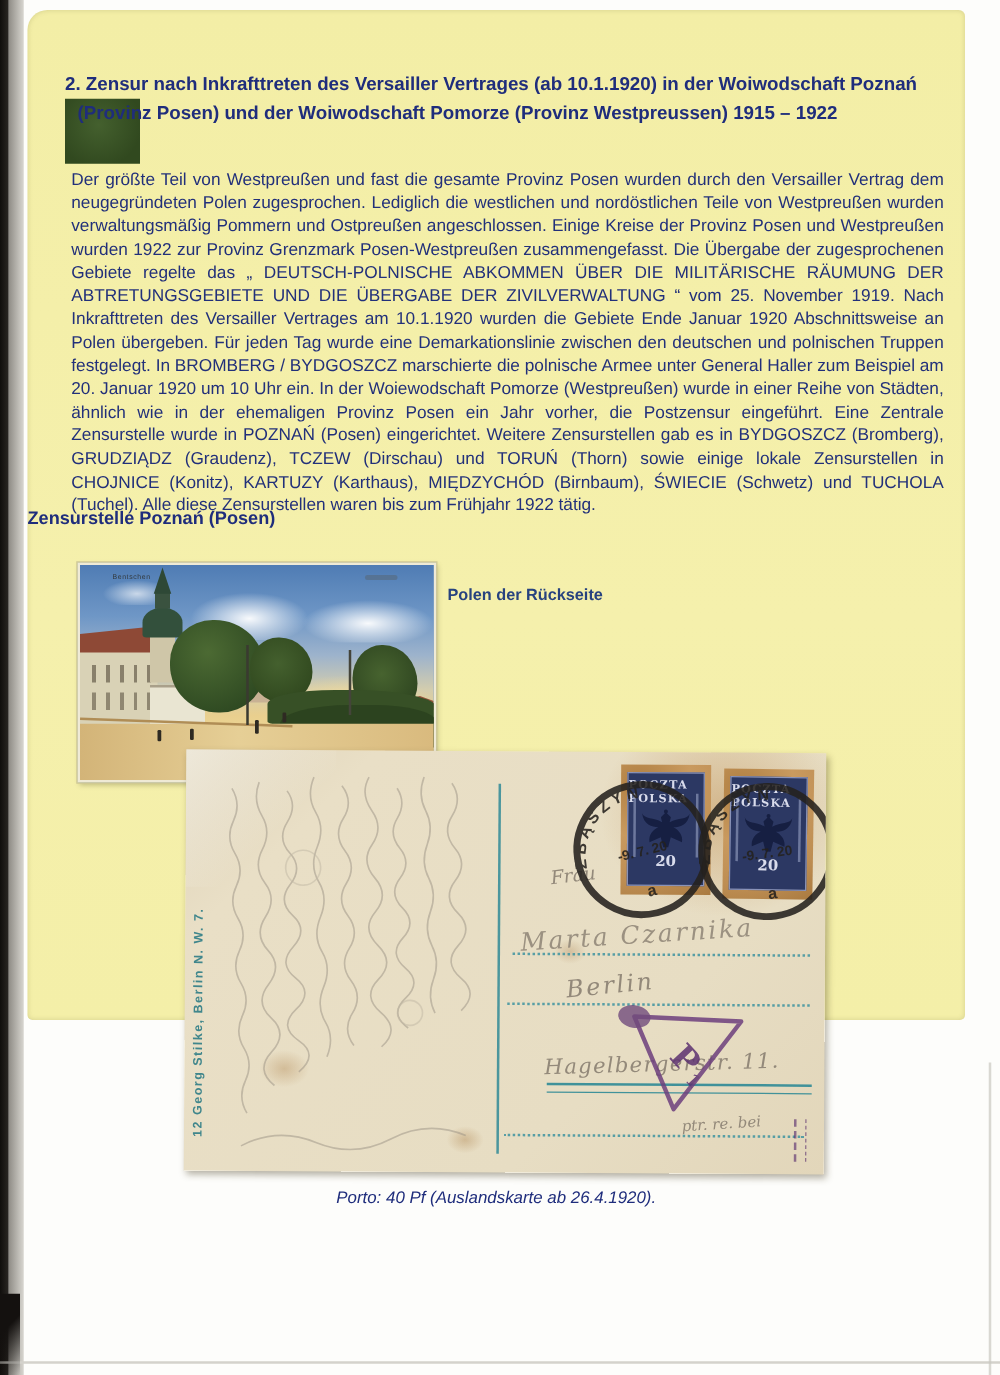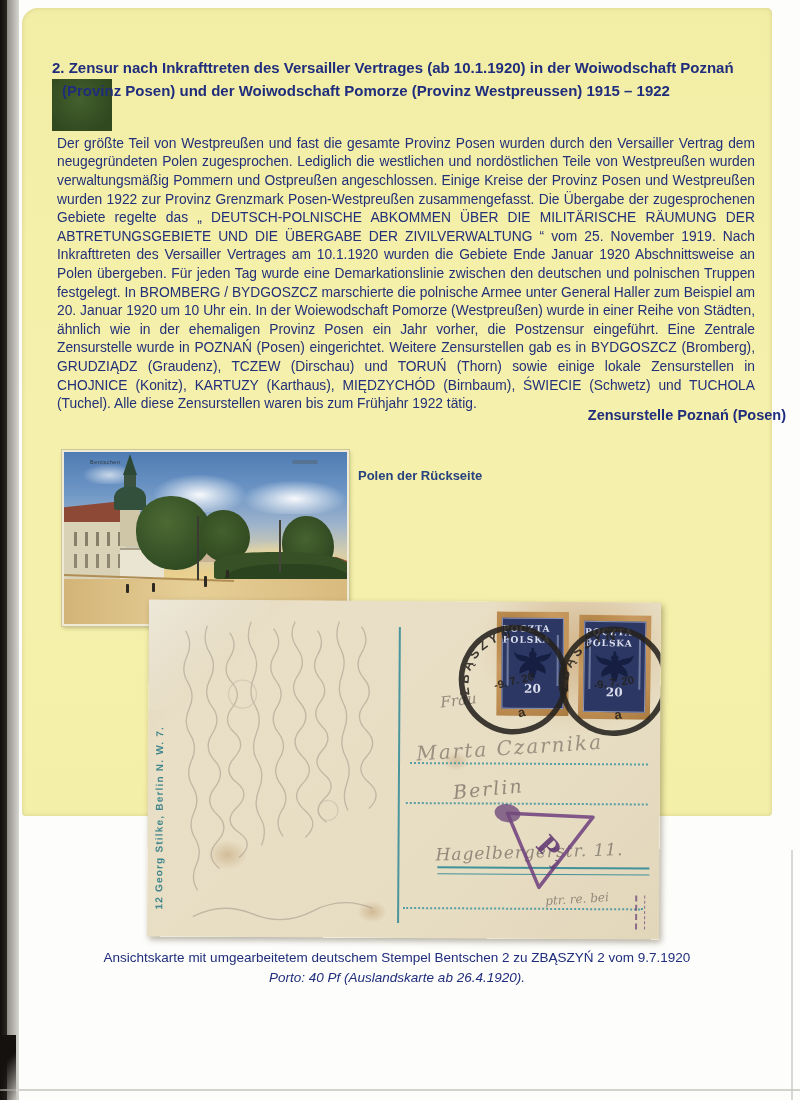--- a/index.html
+++ b/index.html
@@ -10,21 +10,21 @@
   .edge-left-gray{left:7px;top:0;width:12px;height:1100px;background:linear-gradient(90deg,#8f8c86,#d8d6d0);}
   .edge-bottom-line{left:0;top:1089px;width:800px;height:2px;background:#d4d2cc;}
   .edge-corner-bl{left:0;top:1035px;width:16px;height:65px;background:linear-gradient(135deg,#14110f 40%,rgba(20,17,15,0));}
   .edge-right-line{left:791px;top:850px;width:2px;height:250px;background:#c9c7c1;opacity:.7;}
   
   .sheet{left:22px;top:8px;width:750px;height:808px;background:linear-gradient(180deg,#f3eea6,#f5f0ac 60%,#f4efa8);border-radius:16px 5px 4px 4px;box-shadow:0 0 4px rgba(120,115,60,.25) inset;}
   .title{left:30px;top:48px;width:716px;color:#1f2d7c;font-weight:bold;font-size:15px;line-height:23px;}
   .title .t2{padding-left:10px;display:block;}
   .title span{display:block;white-space:nowrap;}
   .paragraph{left:35px;top:113px;width:698px;color:#22307a;font-size:13.8px;line-height:18.6px;text-align:justify;font-weight:500;}
-  .heading{left:0;top:399px;width:750px;text-align:right;color:#1f2d7c;font-weight:bold;font-size:14.5px;padding-left:14px;}
+  .heading{left:0;top:399px;width:750px;text-align:left;color:#1f2d7c;font-weight:bold;font-size:14.5px;}
   .copy-note{left:336px;top:460px;color:#27427f;font-size:13px;font-weight:600;}
   
   .front{left:40px;top:442px;width:283px;height:172px;background:#7a9cc2;border:2px solid #efead6;outline:1px solid #cfc896;overflow:hidden;z-index:1;box-shadow:1px 2px 4px rgba(90,85,40,.35);}
   .front .sky{left:0;top:0;width:100%;height:100%;background:linear-gradient(180deg,#4f7cb4 0%,#6f97c6 24%,#9db3cc 42%,#d3cdae 58%,#e9cf8e 70%,#ecd694 78%,#dfc285 100%);}
   .cloud{background:radial-gradient(ellipse at 50% 55%,rgba(255,255,255,.95),rgba(255,255,255,0) 70%);}
   .c1{left:88px;top:22px;width:95px;height:38px;}
   .c2{left:178px;top:28px;width:105px;height:34px;}
   .c3{left:18px;top:12px;width:55px;height:20px;opacity:.7;}
   .glow{left:150px;top:88px;width:133px;height:42px;background:radial-gradient(ellipse,rgba(248,222,150,.9),rgba(248,222,150,0) 70%);}
   .roofs-far{left:172px;top:100px;width:111px;height:16px;background:#96543c;clip-path:polygon(0 60%,8% 20%,20% 55%,34% 15%,48% 50%,62% 25%,78% 55%,90% 30%,100% 55%,100% 100%,0 100%);}
@@ -243,17 +243,16 @@
         <ellipse cx="15" cy="18" rx="13" ry="9" fill="#5c3270" opacity="0.8"></ellipse>
         <text x="47" y="46" font-family="DejaVu Serif, serif" font-size="27" font-weight="bold" fill="#5c3270" transform="rotate(38 47 46)">P</text>
         <text x="63" y="62" font-family="DejaVu Serif, serif" font-size="14" font-weight="bold" fill="#5c3270" transform="rotate(38 63 62)">1</text>
       </g>
     </svg>
 
     <div class="abs micro-mark"></div>
   </div>
 
   <div class="abs caption">
-    <div>Ansichtskarte mit umgearbeitetem deutschem Stempel Bentschen 2 zu ZBĄSZYŃ 2 vom 9.7.1920</div>
     <div class="italic">Porto: 40 Pf (Auslandskarte ab 26.4.1920).</div>
   </div>
 
 </div>
 
 </body></html>

